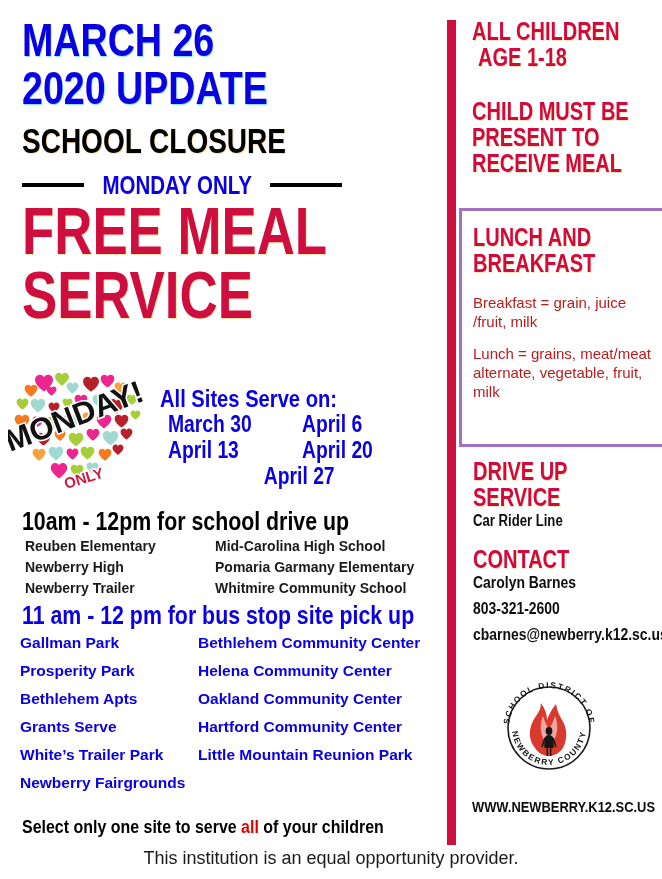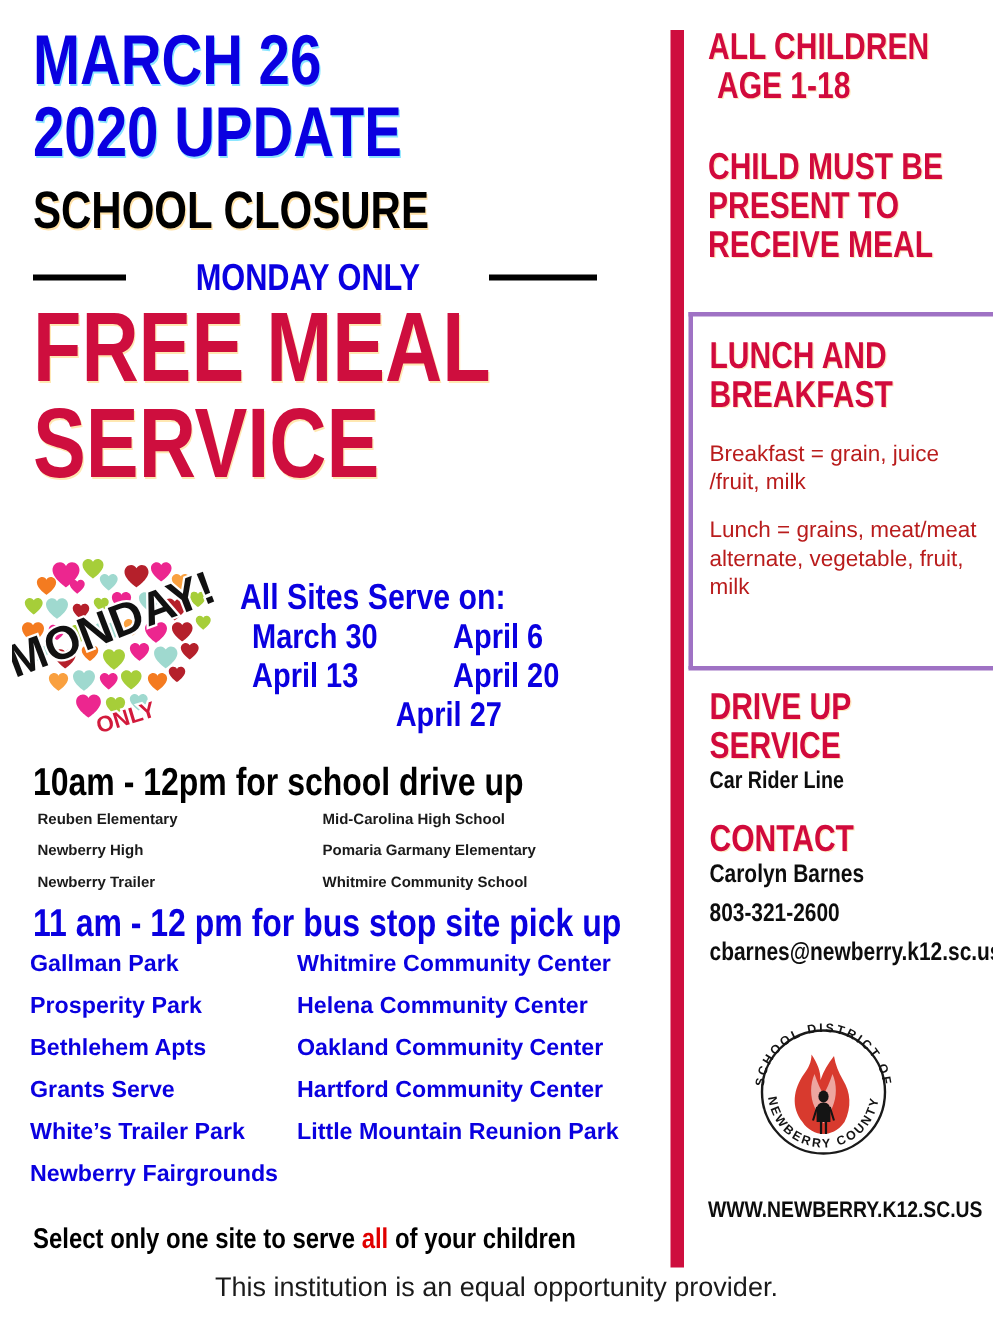--- a/index.html
+++ b/index.html
@@ -65,21 +65,20 @@
   }
 
   
   #monday-only-row {
     position: absolute;
     left: 22px; top: 172px;
     width: 395px;
     height: 26px;
     display: flex;
     align-items: center;
-    gap: 28px;
   }
   #monday-only-row .rule {
     height: 4px;
     background: #000000;
   }
   #monday-only-row .rule.left  { width: 62px; margin-right: 2px; }
   #monday-only-row .rule.right { width: 72px; margin-left: 2px; }
   .monday-only-txt {
     font-size: 25px;
     color: #0a00e0;
@@ -168,21 +167,21 @@
 
   #school-list {
     position: absolute;
     left: 25px; top: 536px;
     width: 410px;
   }
   #school-list .row {
     display: flex;
     font-family: "Liberation Sans", sans-serif;
     font-weight: 700;
-    font-size: 10px;
+    font-size: 14px;
     line-height: 21px;
     color: #1a1a1a;
   }
   #school-list .c1 { width: 190px; }
   #school-list .c2 { width: 220px; }
 
   #bus-list {
     position: absolute;
     left: 20px; top: 629px;
     width: 418px;
@@ -425,21 +424,21 @@
       <div class="row">
         <div class="c1">Newberry Trailer</div>
         <div class="c2">Whitmire Community School</div>
       </div>
     </div>
 
     <div class="sched-head" id="bus-head">11 am - 12 pm for bus stop site pick up</div>
     <div id="bus-list">
       <div class="row">
         <div class="c1">Gallman Park</div>
-        <div class="c2">Whitmire Community Center</div>
+        <div class="c2">Bethlehem Community Center</div>
       </div>
       <div class="row">
         <div class="c1">Prosperity Park</div>
         <div class="c2">Helena Community Center</div>
       </div>
       <div class="row">
         <div class="c1">Bethlehem Apts</div>
         <div class="c2">Oakland Community Center</div>
       </div>
       <div class="row">

